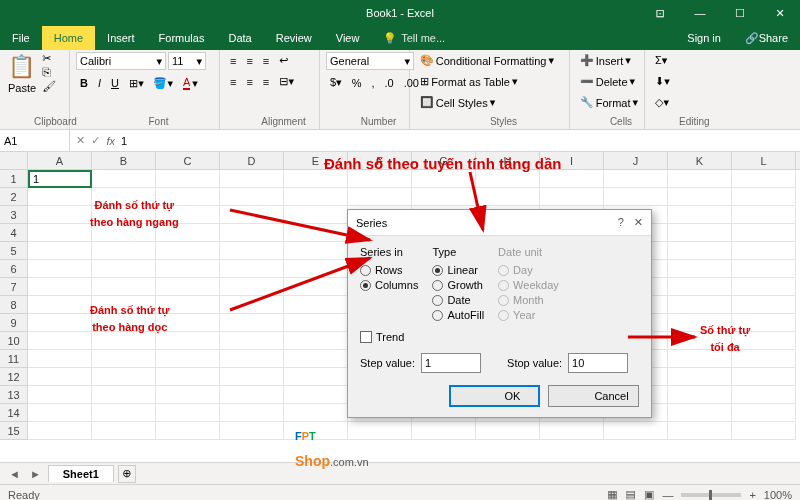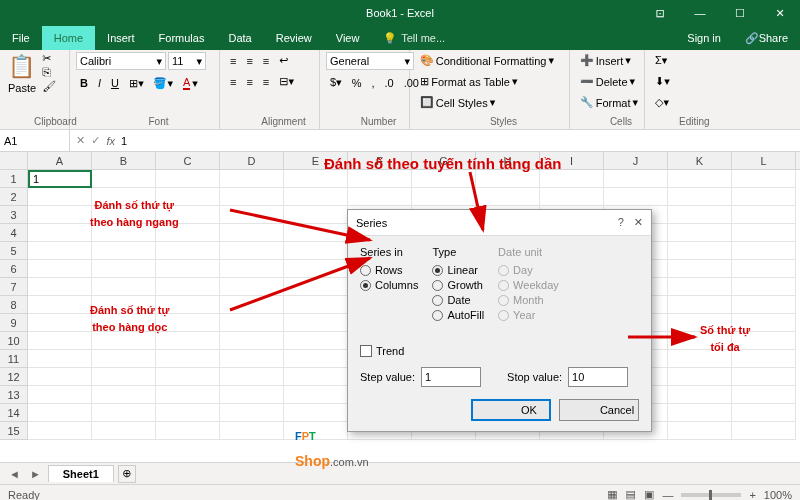--- a/index.html
+++ b/index.html
@@ -2,21 +2,21 @@
 <html><head>
 <meta charset="utf-8">
 <style>
 *{margin:0;padding:0;box-sizing:border-box;font-family:"Segoe UI",Arial,sans-serif;font-size:11px;}
 body{background:#fff;width:800px;height:500px;overflow:hidden;position:relative;}
 .titlebar{height:26px;background:#0e6635;color:#fff;display:flex;align-items:center;justify-content:center;position:relative;}
 .titlebar .wc{position:absolute;right:0;top:0;display:flex;}
 .titlebar .wc div{width:40px;height:26px;display:flex;align-items:center;justify-content:center;color:#fff;}
 .menubar{height:24px;background:#0e6635;display:flex;align-items:stretch;color:#fff;}
 .menubar .mitem{padding:0 12px;display:flex;align-items:center;cursor:pointer;}
-.menubar .mitem.active{background:#5eead4;color:#217346;}
+.menubar .mitem.active{background:#fde047;color:#217346;}
 .menubar .spacer{flex:1;}
 .menubar .tellme{display:flex;align-items:center;opacity:.85;gap:4px;}
 .ribbon{height:80px;background:#f3f2f1;border-bottom:1px solid #d4d4d4;display:flex;}
 .rgroup{border-right:1px solid #d4d4d4;padding:2px 6px 0 6px;display:flex;flex-direction:column;justify-content:space-between;}
 .rgroup .lbl{text-align:center;color:#666;font-size:10px;padding:2px 0;margin-left:28px;}
 .rgroup .body{flex:1;display:flex;align-items:flex-start;gap:4px;}
 .bigbtn{display:flex;flex-direction:column;align-items:center;gap:2px;padding:2px;}
 .stack{display:flex;flex-direction:column;gap:1px;}
 .hrow{display:flex;align-items:center;gap:2px;}
 .sel{border:1px solid #ccc;background:#fff;padding:1px 3px;height:18px;display:flex;align-items:center;justify-content:space-between;}
@@ -50,23 +50,23 @@
 .dlg-col{display:flex;flex-direction:column;gap:3px;}
 .dlg-col .hdr{margin-bottom:3px;}
 .dlg-col.disabled{color:#999;}
 .radio{display:flex;align-items:center;gap:4px;}
 .radio .r{width:11px;height:11px;border:1px solid #666;border-radius:50%;display:flex;align-items:center;justify-content:center;}
 .radio .r.on::after{content:"";width:5px;height:5px;background:#333;border-radius:50%;}
 .radio.disabled .r{border-color:#bbb;}
 .dlg-row{display:flex;align-items:center;gap:6px;margin-top:10px;}
 .dlg-row input{width:60px;height:20px;border:1px solid #888;padding:0 3px;background:#fff;}
 .dlg-btns{display:flex;justify-content:flex-end;gap:8px;margin-top:12px;}
-.dlg-btns button{width:80px;height:22px;border:1px solid #888;background:#e9e9e9;padding-left:36px;}
+.dlg-btns button{width:91px;height:22px;border:1px solid #888;background:#e9e9e9;padding-left:36px;}
 .dlg-btns button.primary{border:2px solid #0078d4;background:#e9e9e9;}
-.chk{display:flex;align-items:center;gap:4px;margin-top:24px;}
+.chk{display:flex;align-items:center;gap:4px;margin-top:10px;}
 .chk .c{width:12px;height:12px;border:1px solid #666;background:#fff;}
 .anno{position:absolute;color:#d60000;font-weight:bold;font-size:15px;pointer-events:none;font-family:Arial,sans-serif;}
 .arrow{position:absolute;pointer-events:none;}
 .logo{position:absolute;left:295px;top:420px;font-weight:bold;font-size:22px;pointer-events:none;}
 .logo .f{color:#0066b3;}
 .logo .p{color:#f58220;}
 .logo .t{color:#00a651;}
 .logo .sh{color:#f58220;font-size:14px;}
 .logo .dom{color:#555;font-size:11px;font-weight:normal;}
 </style>

